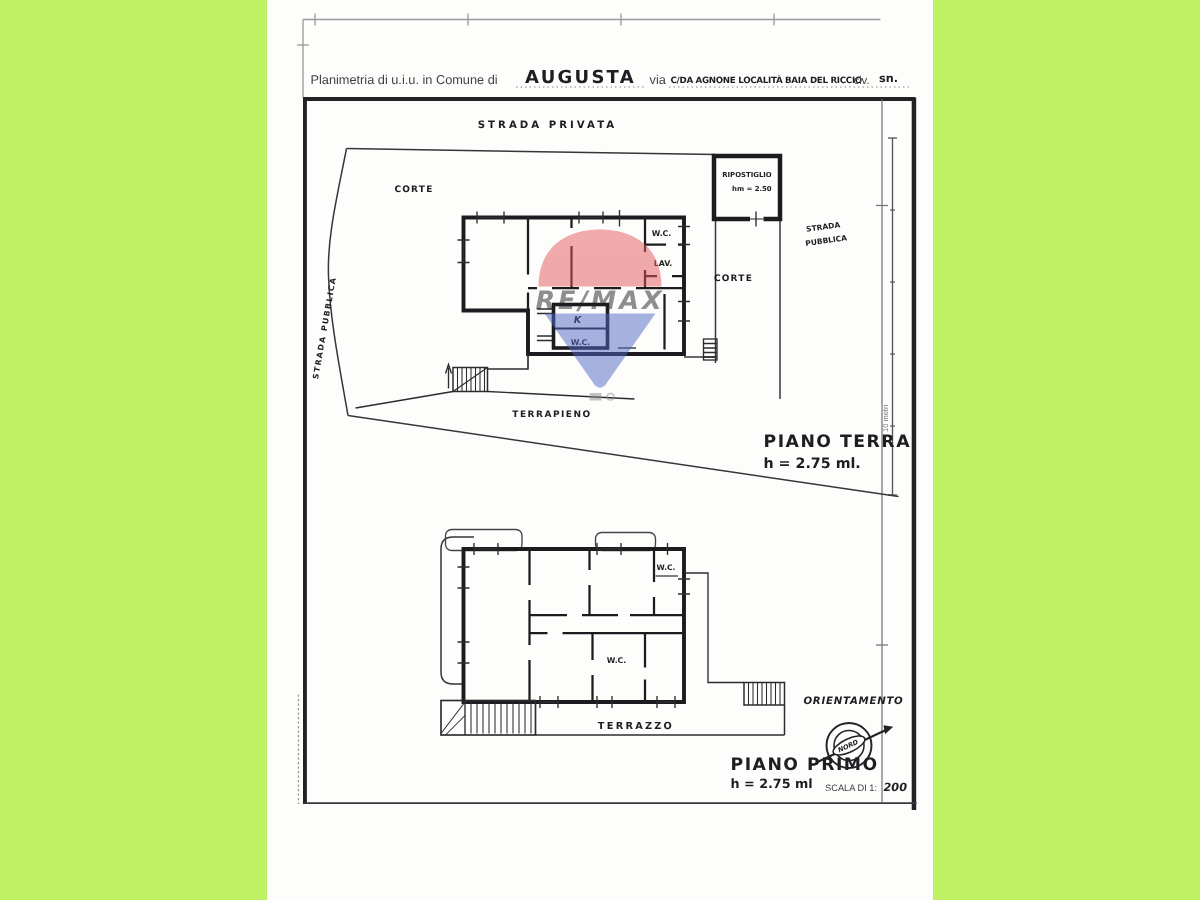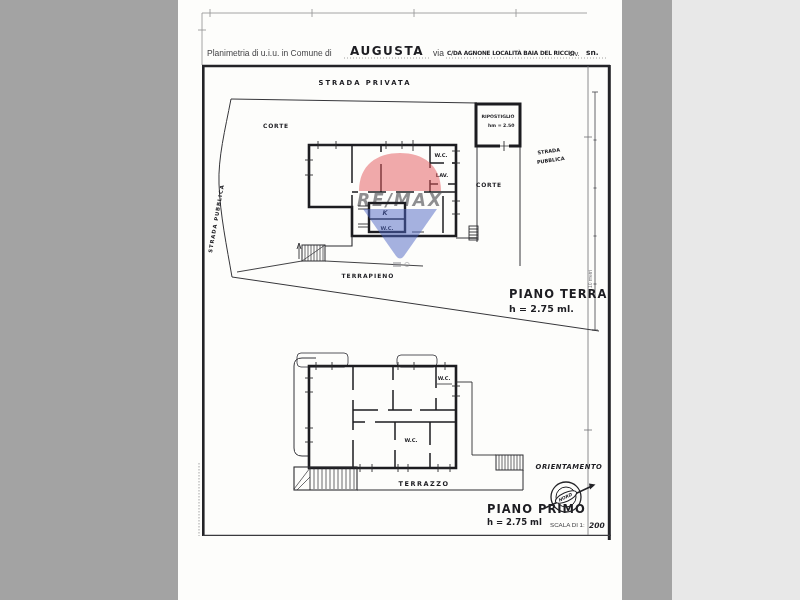--- a/index.html
+++ b/index.html
@@ -1,16 +1,16 @@
 <!DOCTYPE html>
 <html><head>
 <meta charset="utf-8">
 <style>
   html,body{margin:0;padding:0;background:#e8e8e8;}
-  .stage{position:relative;width:672px;height:600px;background:#a3a3a3;overflow:hidden;
+  .stage{position:relative;width:800px;height:600px;background:#bef264;overflow:hidden;
          font-family:"Liberation Sans",sans-serif;}
   svg{position:absolute;left:0;top:0;}
   text{fill:#222228;}
   .printed{font-family:"Liberation Sans",sans-serif;fill:#3f3f42;}
   .hand{font-family:"DejaVu Sans",sans-serif;font-weight:600;fill:#1d1d22;}
   .hand-i{font-family:"DejaVu Sans",sans-serif;font-weight:600;font-style:italic;fill:#1d1d22;}
   .faint{fill:#77777c;}
   .wall{stroke:#1c1c20;fill:none;}
   .thin{stroke:#2c2c30;fill:none;}
   .boundary{stroke:#36363a;fill:none;}

